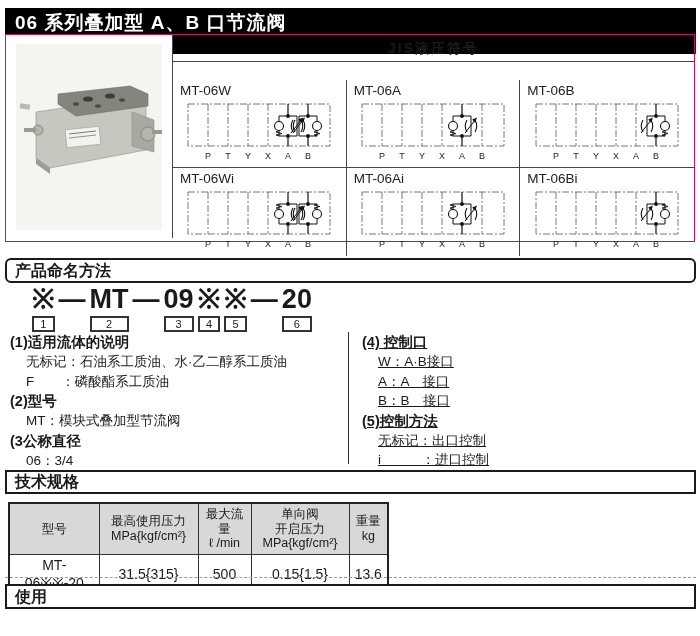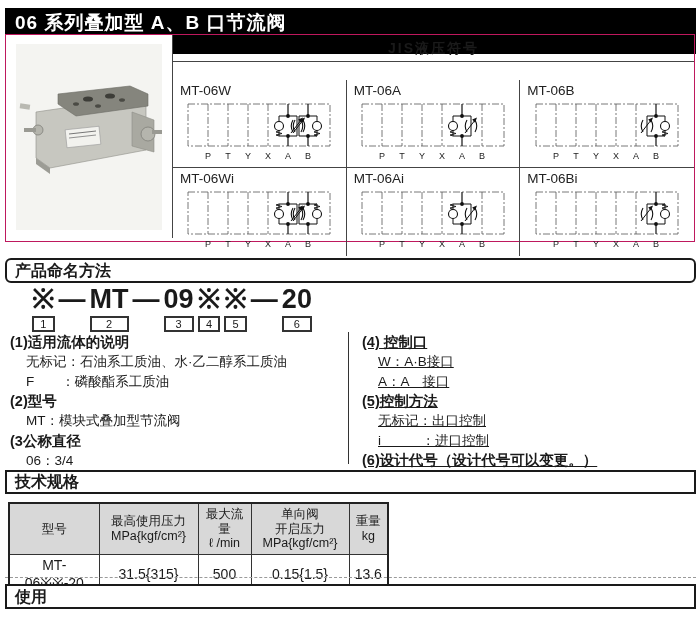--- a/index.html
+++ b/index.html
@@ -355,20 +355,21 @@
         <div class="nm-title">(3公称直径</div>
         <div class="nm-line">06：3/4</div>
       </div>
     </div>
   <div class="nm-divider"></div>
   <div class="nm-col nm-col-right">
       <div class="nm-item">
         <div class="nm-title">(4) 控制口</div>
         <div class="nm-line">W：A·B接口</div>
         <div class="nm-line">A：A　接口</div>
+        <div class="nm-line">B：B　接口</div>
       </div>
       <div class="nm-item">
         <div class="nm-title">(5)控制方法</div>
         <div class="nm-line">无标记：出口控制</div>
         <div class="nm-line">i　　　：进口控制</div>
       </div>
       <div class="nm-item">
         <div class="nm-title">(6)设计代号（设计代号可以变更。）</div>
       </div>
     </div>

